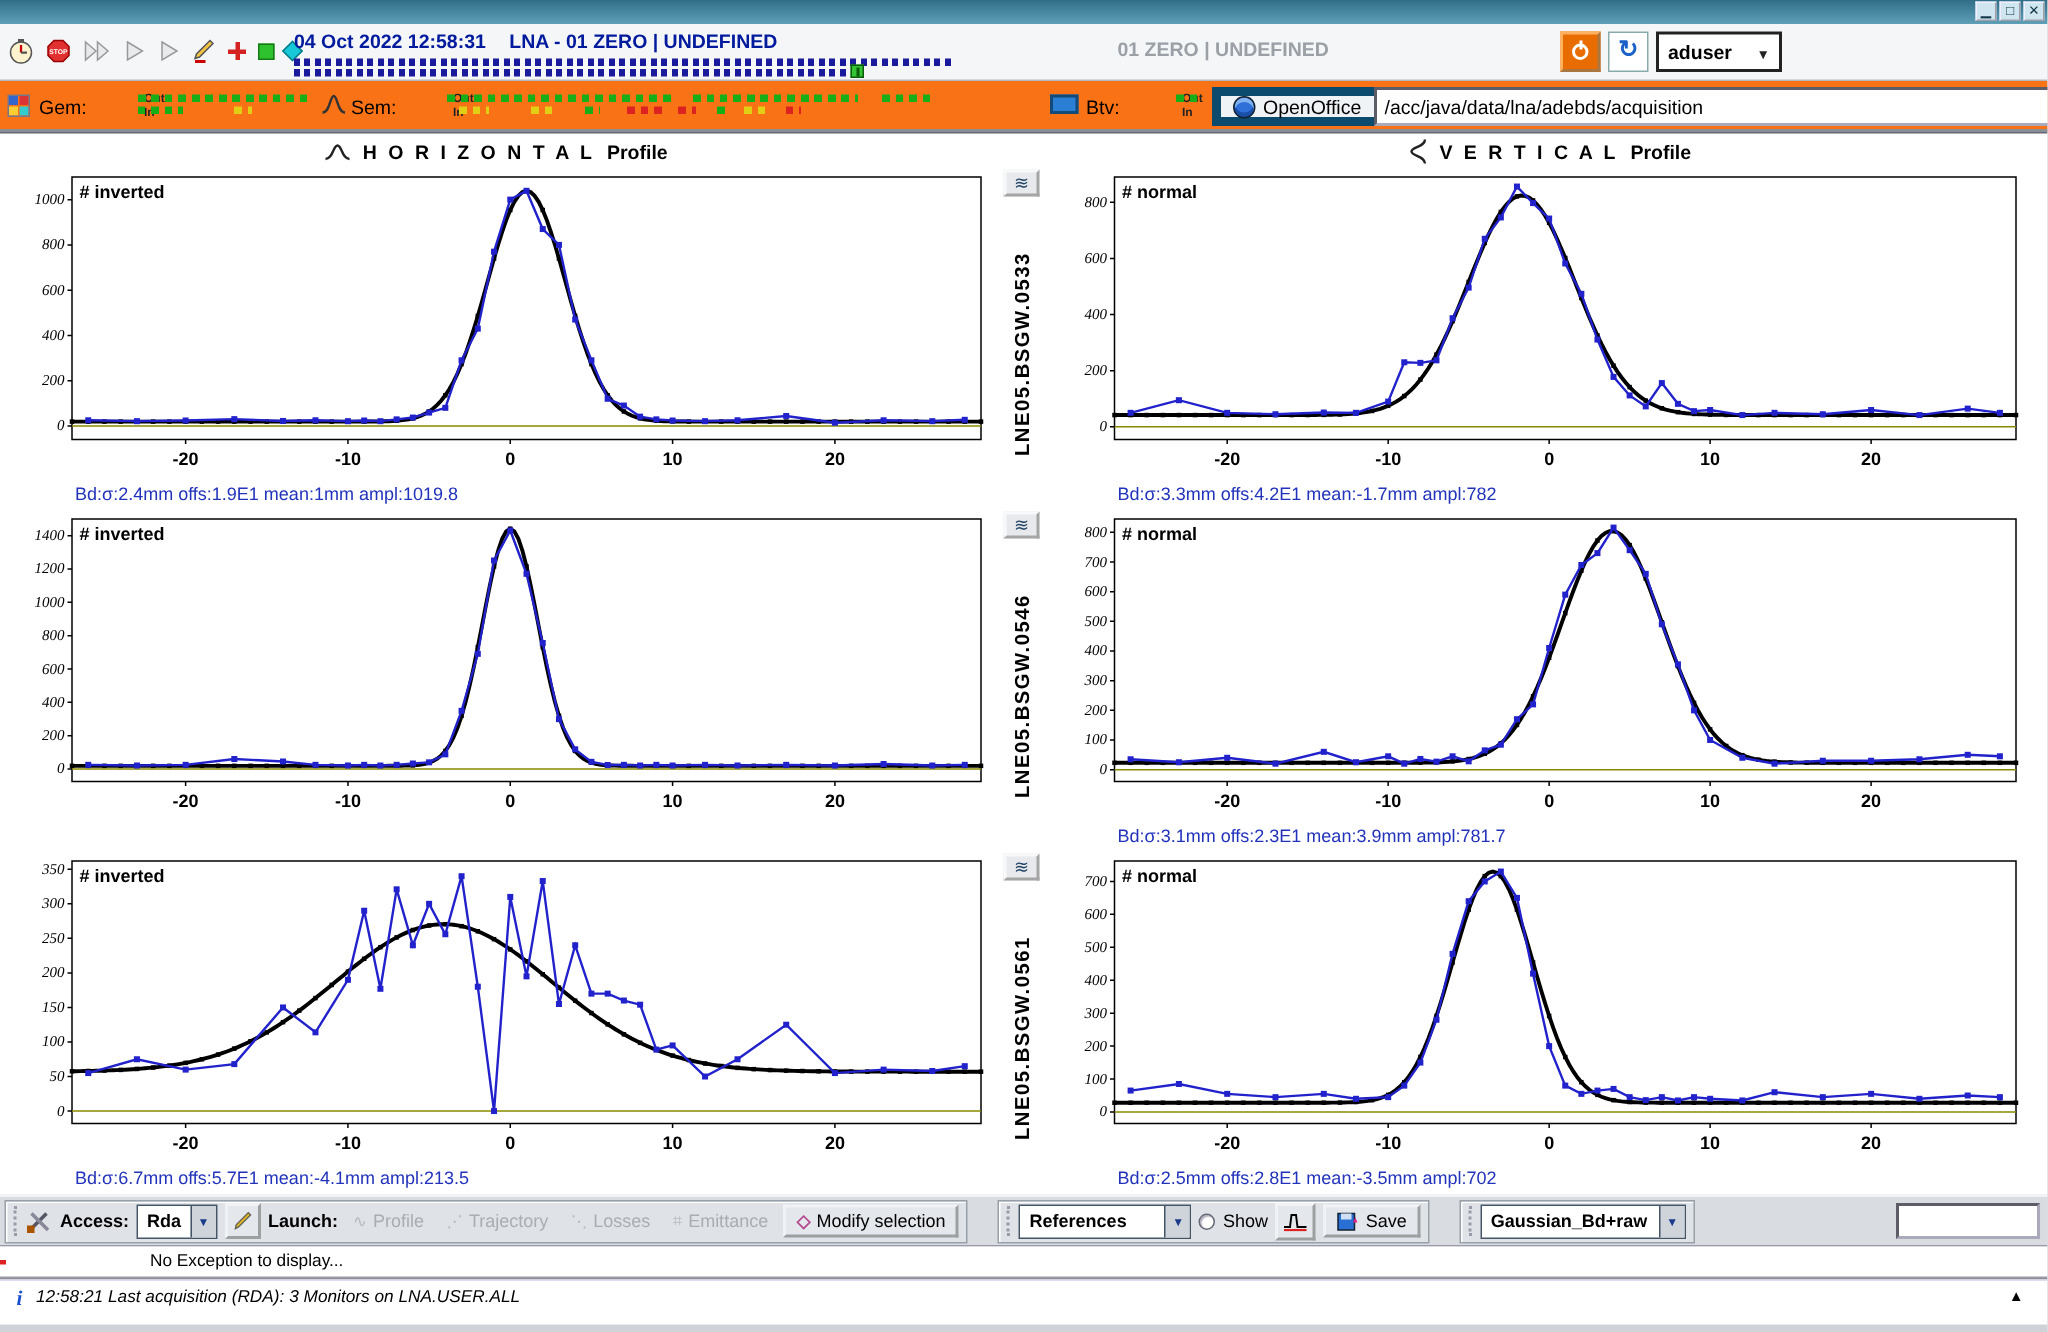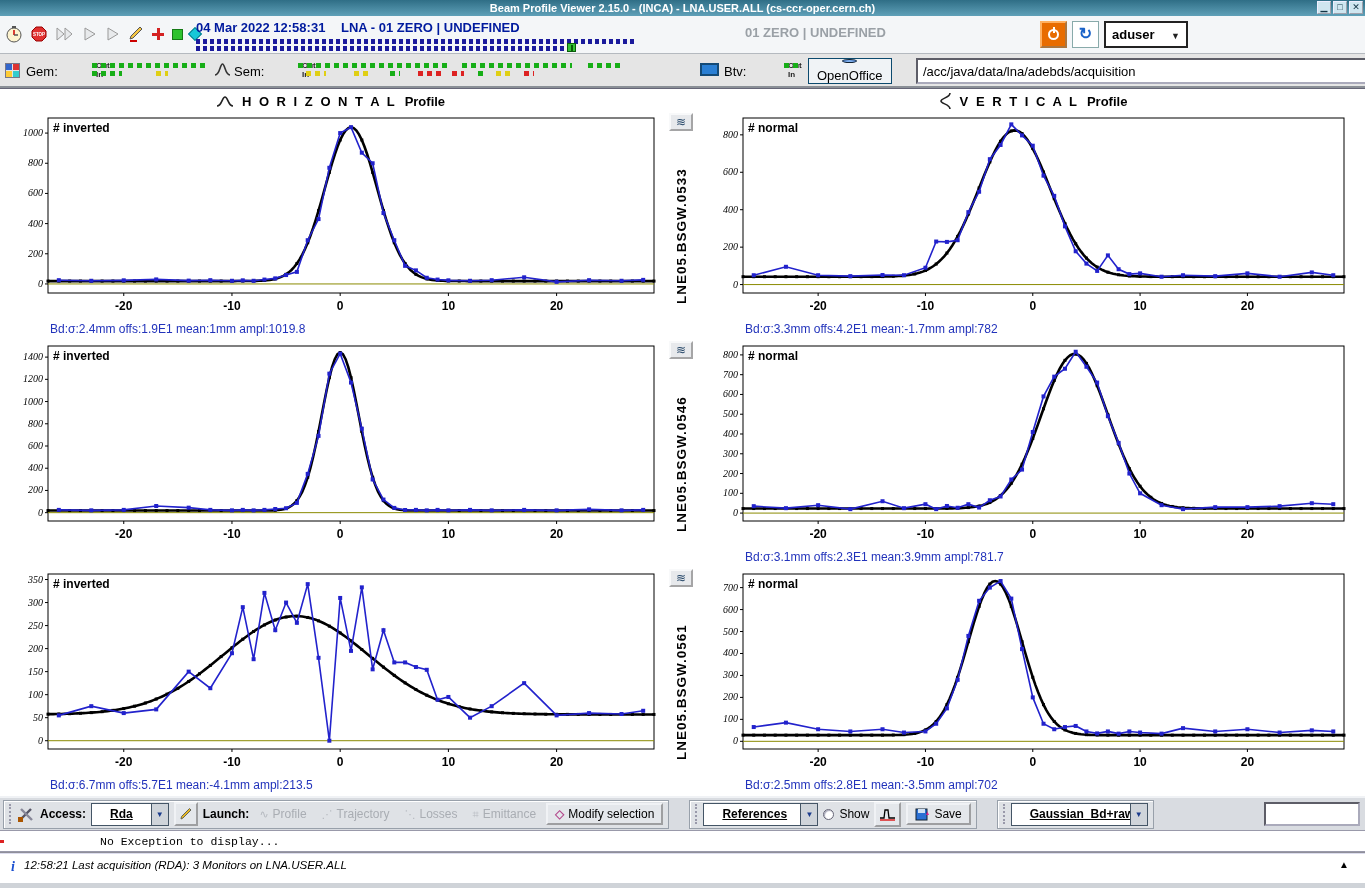--- a/index.html
+++ b/index.html
@@ -36,37 +36,37 @@
   .power-glyph { width:11px; height:11px; border:2px solid #fff; border-radius:50%; position:relative; }
   .power-glyph::after{ content:''; position:absolute; left:3px; top:-4px; width:2px; height:6px; background:#fff; }
   .refresh-btn { position:absolute; left:1072px; top:5px; width:27px; height:27px; background:#fff;
     border:1px solid #8aa; color:#1a62c8; font-weight:bold; font-size:16px; line-height:24px; text-align:center; }
   .user-combo { position:absolute; left:1104px; top:5px; height:27px; width:84px; background:#fff;
     border:2px solid #222; display:flex; align-items:center; justify-content:space-between; padding:0 6px; }
   .user-combo .txt { font-weight:bold; font-size:13px; }
   .arrow-down::after { content:'▼'; font-size:9px; color:#222; }
 
   
-  #toolbar2 { height:34px; background:#e5e5e5; border-bottom:2px solid #8a8f96; position:relative; }
+  #toolbar2 { height:34px; background:#f97316; border-bottom:2px solid #8a8f96; position:relative; }
   .dev-label { position:absolute; top:10px; font-size:13px; }
   .outin { position:absolute; top:7px; width:26px; font-size:8px; font-weight:bold; line-height:9px; color:#222;margin-left:34px; }
   .outin span { display:block; }
   .strip { position:absolute; }
   .dash { height:5px; }
   .dg { background:repeating-linear-gradient(90deg,#17ae17 0 5px,transparent 5px 9px); }
   .dy { background:repeating-linear-gradient(90deg,#e0cf14 0 5px,transparent 5px 9px); }
   .dr { background:repeating-linear-gradient(90deg,#dd2222 0 5px,transparent 5px 9px); }
   .striprow { display:flex; margin-top:3px; }
   .grid-icon { position:absolute; left:5px; top:9px; width:15px; height:15px; border:1px solid #778;
     background-image:linear-gradient(#36c,#36c),linear-gradient(#d33,#d33),linear-gradient(#fc3,#fc3),linear-gradient(#3cc,#3cc);
     background-size:6px 6px; background-position:0 0,7px 0,0 7px,7px 7px; background-repeat:no-repeat; }
   .btv-icon { position:absolute; left:700px; top:9px; width:19px; height:13px;
     background:#2a7fd4; border:2px solid #134a77; }
   .oo-btn { position:absolute; left:808px; top:4px; height:26px; display:flex; align-items:center; gap:5px;
-    border:1px solid #0c4a6e; background:#f0f3f6; padding:0 8px;flex-direction:column; }
+    border:6px solid #0c4a6e; background:#f0f3f6; padding:0 8px; }
   .oo-globe { width:15px; height:15px; border-radius:50%; background:#2f6fd8;
     box-shadow:inset 0 3px 0 #7fb0f0, inset 0 -3px 0 #1a4fa8; border:1px solid #123; }
   .oo-btn .txt { font-size:13px; }
   .path-field { position:absolute; left:916px; top:4px; width:501px; height:26px;
     border:2px inset #aab; background:#fff; font-size:13px; padding:0 5px;
     font-family:"Liberation Sans",sans-serif; }
 
   
   #main { height:708px; background:#fff; border-top:1px solid #667; }
   .headers { display:flex; height:24px; align-items:center; }
@@ -91,53 +91,52 @@
   svg.chart text.plotlabel { font:bold 12px "Liberation Sans",sans-serif; }
 
   
   #controlbar { height:35px; background:#d9dce1; border-top:2px solid #f0f2f5; border-bottom:1px solid #99a;
     display:flex; align-items:center; padding:0 3px; gap:20px; }
   .grp { height:29px; border:1px solid #98a0aa; box-shadow:inset 1px 1px 0 #fff;
     display:flex; align-items:center; gap:5px; padding:0 5px; background:#dfe2e6; }
   .handle { width:3px; height:20px; border-left:2px dotted #99a; }
   .bar-label { font-weight:bold; font-size:12px; }
   .combo { display:flex; height:23px; border:1px solid #456; background:#fff; align-items:stretch; }
-  .combo-text { padding:0 18px; font-weight:bold; font-size:12px; display:flex; align-items:center;text-decoration:underline; }
+  .combo-text { padding:0 6px; font-weight:bold; font-size:12px; display:flex; align-items:center; }
   .combo-btn { width:17px; background:#cfd4da; border-left:1px solid #456;
     display:flex; align-items:center; justify-content:center; }
   .combo-btn::after { content:'▼'; font-size:8px; color:#1a3b8c; }
   .btn3d { border:2px outset #f0f2f5; background:#e4e7eb; padding:2px 7px; font-size:12px;
     display:flex; align-items:center; gap:4px; }
   .launch-btn { display:flex; gap:4px; align-items:center; color:#a9adb3; font-size:12px; padding:2px 5px; }
   .launch-ico { color:#b6bac0; font-size:11px; }
   .radio { width:11px; height:11px; border:1px solid #667; border-radius:50%; background:#fff;
     box-shadow:inset 1px 1px 1px #aab; }
   .diamond-ico { color:#b3488c; font-size:12px; font-weight:bold; }
   .pencil-btn { border:2px outset #f0f2f5; background:#e4e7eb; width:24px; height:24px;
     display:flex; align-items:center; justify-content:center; }
   .empty-field { width:96px; height:24px; border:2px inset #aab; background:#fff; margin-right:2px; }
   .mini-btn { border:2px outset #f0f2f5; background:#e4e7eb; width:27px; height:25px;
     display:flex; align-items:center; justify-content:center; }
 
   
   #exceptionbar { height:21px; background:#fff; border-bottom:1px solid #99a; position:relative; }
   .red-tick { position:absolute; left:0; top:9px; width:4px; height:3px; background:#d22; }
-  #exceptionbar .txt { position:absolute; left:100px; top:4px; font-size:11.5px;font-family:Liberation Mono, monospace; }
+  #exceptionbar .txt { position:absolute; left:100px; top:4px; font-size:11.5px; }
   #infobar { height:31px; background:#fff; border-top:2px groove #dde; display:flex;
     align-items:flex-start; padding:5px 8px 0 6px; }
   .info-icon { color:#1a4fd0; font:bold italic 14px "Liberation Serif",serif; width:14px; text-align:center; }
   #infobar .txt { font-style:italic; font-size:11.5px; margin-left:4px; }
   .scroll-up { margin-left:auto; margin-right:8px; font-size:10px; color:#000; }
   .scroll-up::after { content:'▲'; }
 </style>
 </head>
 <body>
 
 <div id="titlebar">
-  <span class="title">Beam Profile Viewer 2.15.0 - (INCA)  - LNA.USER.ALL (cs-ccr-oper.cern.ch)</span>
   <span class="win-btns">
     <span class="win-btn min"></span>
     <span class="win-btn max"></span>
     <span class="win-btn close"></span>
   </span>
 </div>
 
 <div id="toolbar1">
   <div class="tb1-icons">
     <svg width="18" height="18">
@@ -165,21 +164,21 @@
       <line x1="2" y1="15" x2="9" y2="15" stroke="#c00" stroke-width="2"></line>
     </svg>
     <svg width="14" height="14">
       <rect x="6" y="1" width="3" height="12" fill="#d42222"></rect>
       <rect x="1" y="6" width="12" height="3" fill="#d42222"></rect>
     </svg>
     <span class="icon-sq green-sq"></span>
     <span class="icon-sq cyan-dia"></span>
   </div>
   <div class="acq-text">
-    <span class="dt">04 Mar 2022  12:58:31</span>
+    <span class="dt">04 Oct 2022  12:58:31</span>
     <span>LNA - 01 ZERO | UNDEFINED</span>
   </div>
   <div id="dots1" class="dots-line"></div>
   <div id="dots2" class="dots-line"></div>
   <div class="acq-marker"></div>
   <div class="cycle2">01 ZERO | UNDEFINED</div>
   <div class="power-btn">
     <span class="power-glyph"></span>
   </div>
   <div class="refresh-btn">↻</div>

